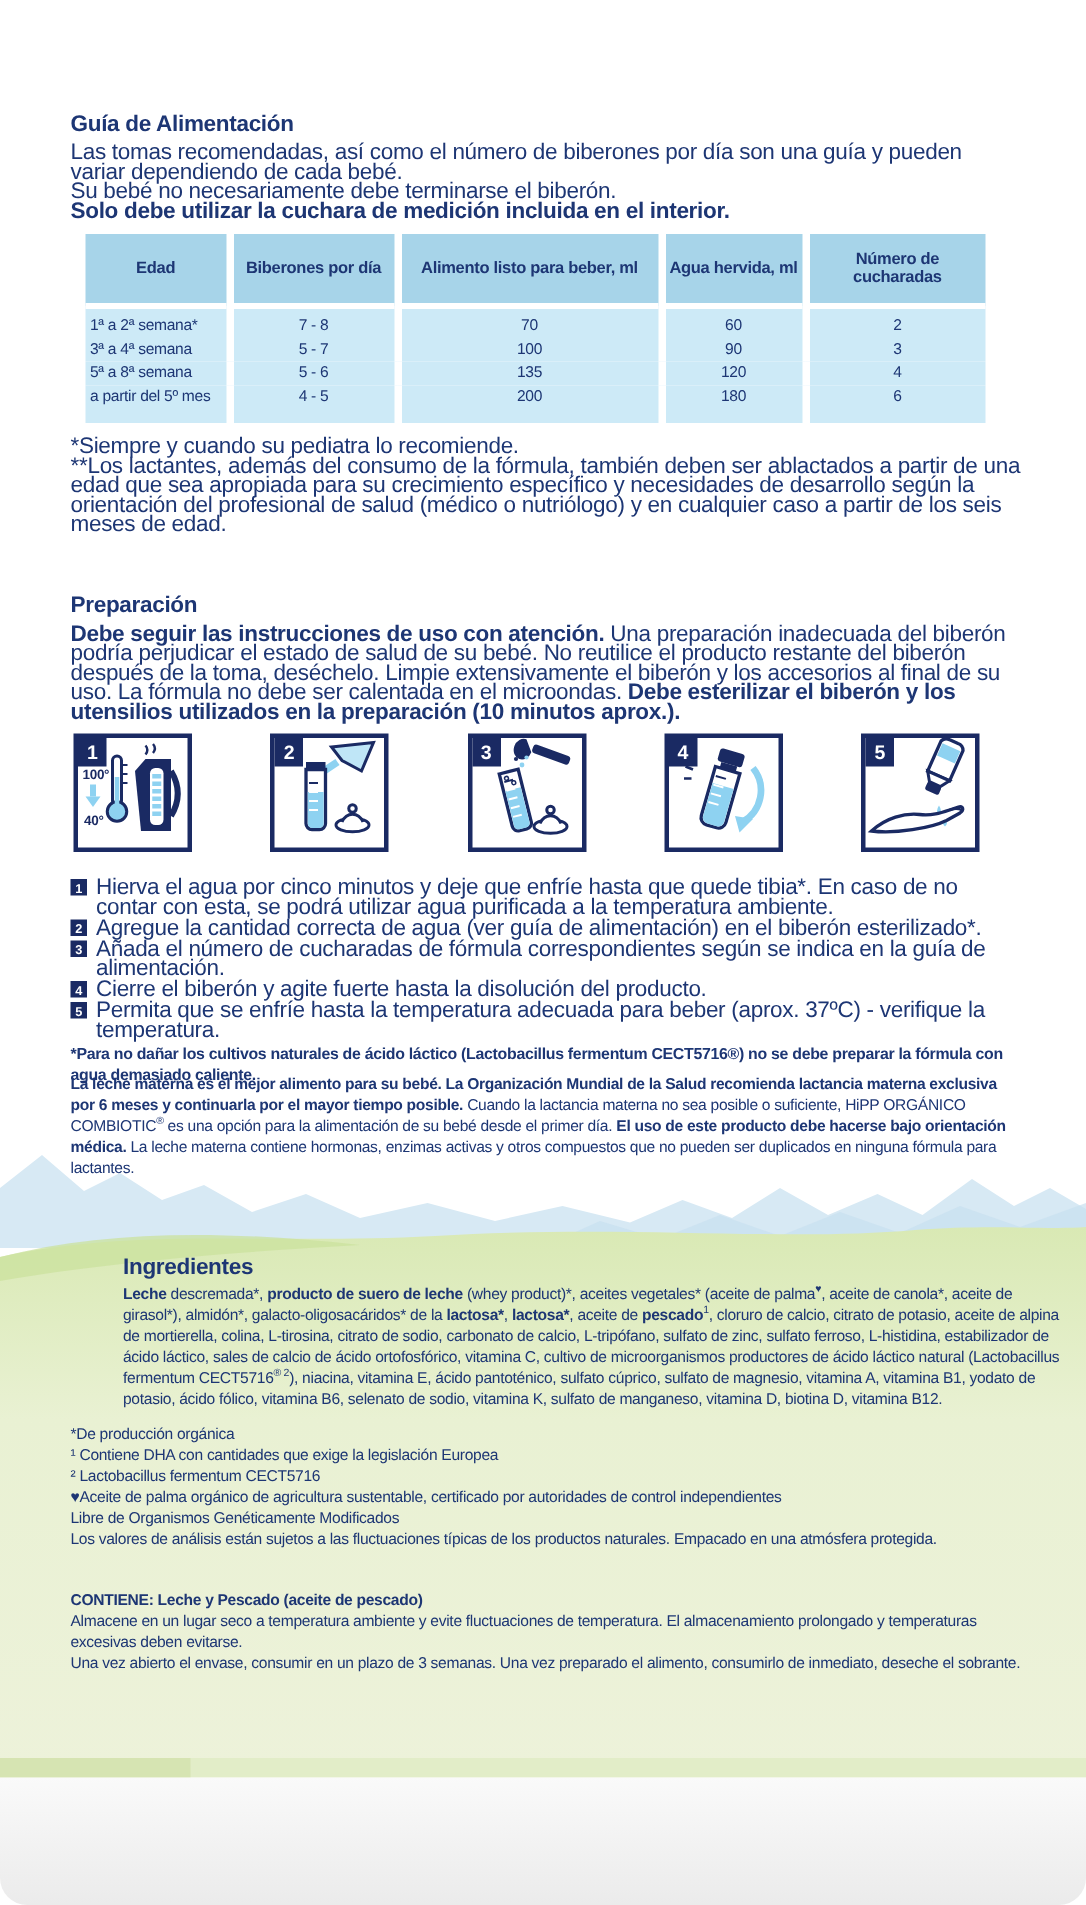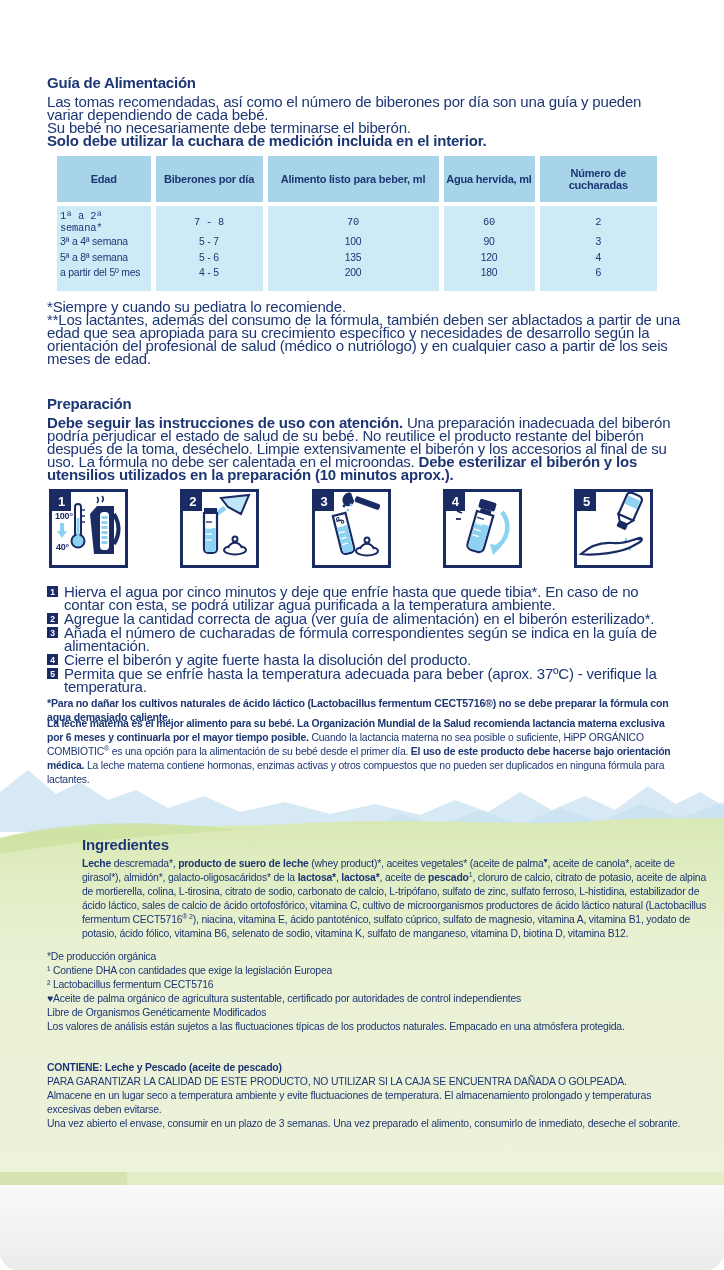--- a/index.html
+++ b/index.html
@@ -16,21 +16,21 @@
   sup{font-size:7px;line-height:0;vertical-align:super;}
 
   
   table.feed{border-collapse:collapse;table-layout:fixed;width:600px;margin:9px 0 0 10px;}
   table.feed th,table.feed td{border-left:5px solid #fff;}
   table.feed th:first-child,table.feed td:first-child{border-left:none;}
   table.feed thead th{background:#a7d4e9;height:44px;vertical-align:middle;text-align:center;
         font-size:11px;line-height:12.5px;font-weight:bold;border-bottom:4px solid #fff;}
   table.feed tbody td{background:#cdeaf7;height:15.5px;text-align:center;font-size:10.4px;padding:0;}
   table.feed tbody td.edad{text-align:left;padding-left:3px;}
-  table.feed tbody tr:first-child td{padding-top:4px;font-family:Liberation Mono, monospace;}
+  table.feed tbody tr:first-child td{padding-top:4px;}
   table.feed tbody tr:last-child td{padding-bottom:10px;}
 
   
   .illus-row{position:absolute;left:49px;top:489px;width:604px;display:flex;justify-content:space-between;z-index:1;}
   .illus-box{position:relative;width:73px;height:73px;border:3px solid #1a2a63;background:#fff;}
   .illus-num{position:absolute;top:0;left:0;width:19px;height:19px;background:#1a2a63;color:#fff;
         font-size:13px;font-weight:bold;display:flex;align-items:center;justify-content:center;z-index:2;}
   .illus-box svg{position:absolute;top:0;left:0;width:73px;height:73px;}
   .ilabel{font:bold 9px "Liberation Sans",sans-serif;fill:#1a2a63;}
 
@@ -279,18 +279,17 @@
     <div class="txt14">*De producción orgánica</div>
     <div class="txt14">¹ Contiene DHA con cantidades que exige la legislación Europea</div>
     <div class="txt14">² Lactobacillus fermentum CECT5716</div>
     <div class="txt14">♥Aceite de palma orgánico de agricultura sustentable, certificado por autoridades de control independientes</div>
     <div class="txt14">Libre de Organismos Genéticamente Modificados</div>
     <div class="txt14">Los valores de análisis están sujetos a las fluctuaciones típicas de los productos naturales. Empacado en una atmósfera protegida.</div>
   </section>
 
   <section style="top:1061px;">
     <div class="txt14" style="font-weight:bold">CONTIENE: Leche y Pescado (aceite de pescado)</div>
-    <div class="txt14 caps">PARA GARANTIZAR LA CALIDAD DE ESTE PRODUCTO, NO UTILIZAR SI LA CAJA SE ENCUENTRA DAÑADA O GOLPEADA.</div>
     <div class="txt14">Almacene en un lugar seco a temperatura ambiente y evite fluctuaciones de temperatura. El almacenamiento prolongado y temperaturas excesivas deben evitarse.</div>
     <div class="txt14">Una vez abierto el envase, consumir en un plazo de 3 semanas. Una vez preparado el alimento, consumirlo de inmediato, deseche el sobrante.</div>
   </section>
 
 </div>
 
 </body></html>

